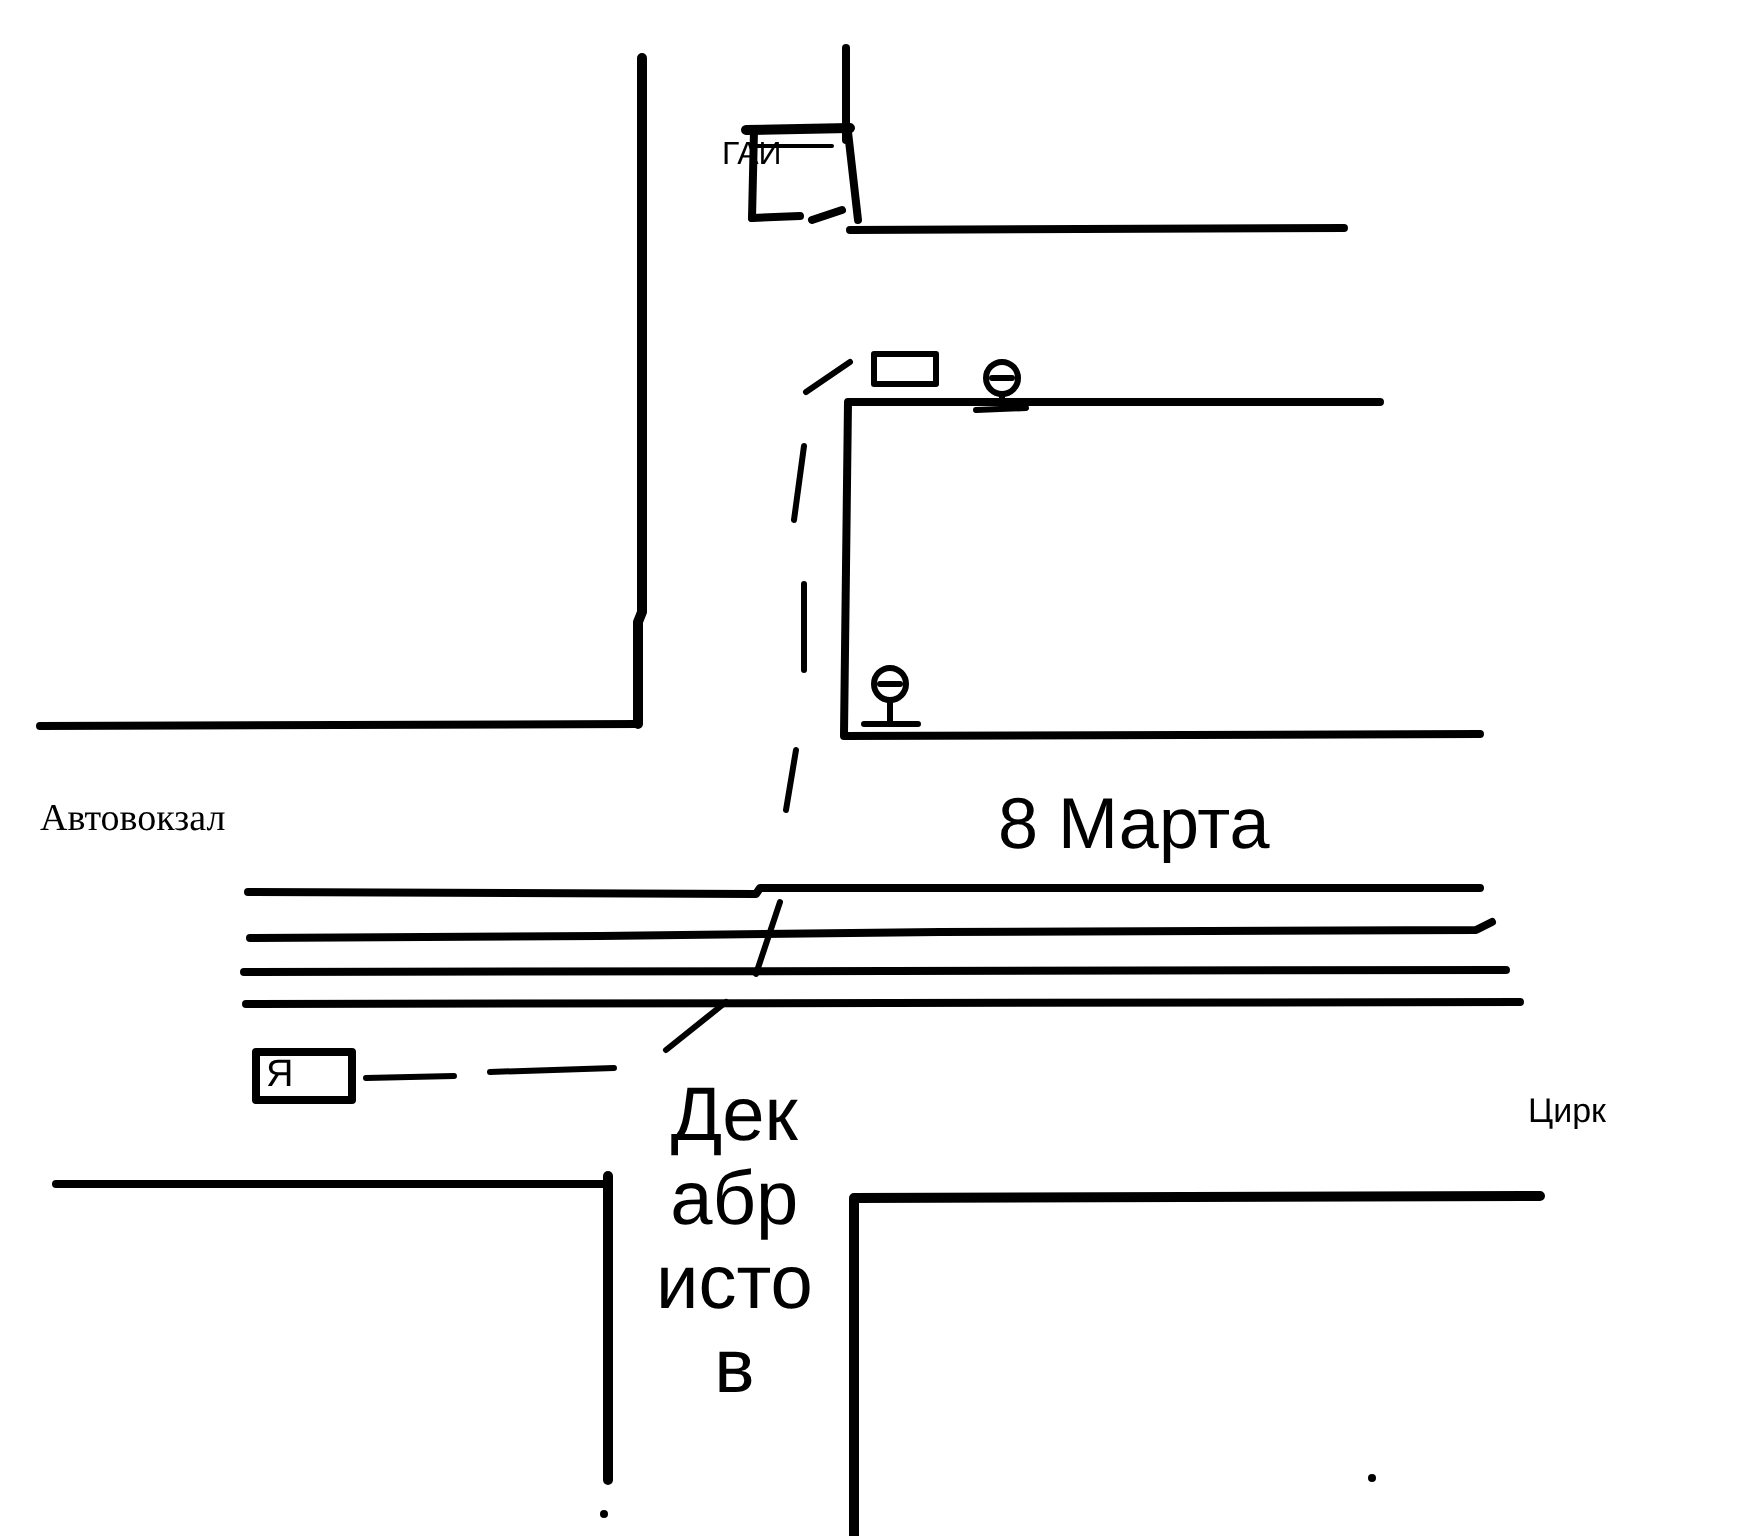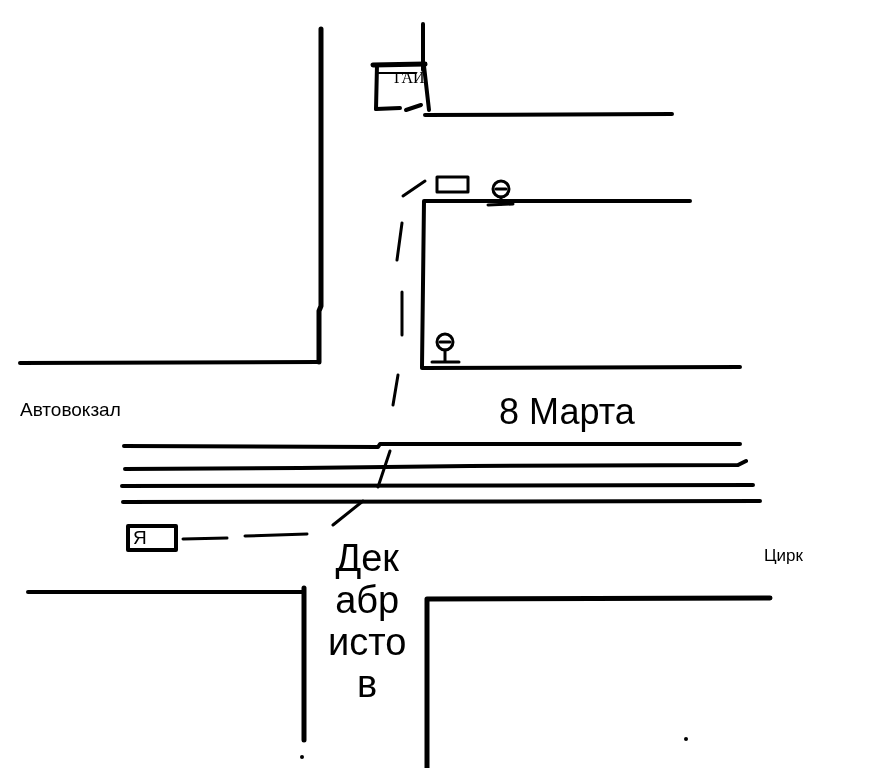--- a/index.html
+++ b/index.html
@@ -20,24 +20,24 @@
     position: absolute;
     left: 0;
     top: 0;
   }
   .label {
     position: absolute;
     line-height: 1;
     white-space: nowrap;
     color: #000000;
   }
-  .label-bus-station { left: 20px;  top: 400px; font-size: 19px; }
+  .label-bus-station { left: 20px;  top: 400px; font-size: 19px; font-family: Liberation Serif, serif; }
   .label-8-marta     { left: 499px; top: 394px; font-size: 36px; }
   .label-circus      { left: 764px; top: 547px; font-size: 17px; text-align: center; }
-  .label-gai         { left: 394px; top: 70px;  font-size: 16px; font-family: Liberation Serif, serif; }
+  .label-gai         { left: 361px; top: 70px;  font-size: 16px; }
   .label-me          { left: 133px; top: 528px; font-size: 19px; }
   .label-dekabristov { left: 328px; top: 537px; font-size: 38px; line-height: 42px; text-align: center; }
   .stroke {
     stroke: #000000;
     fill: none;
     stroke-linecap: round;
     stroke-linejoin: round;
   }
 </style>
 </head>

